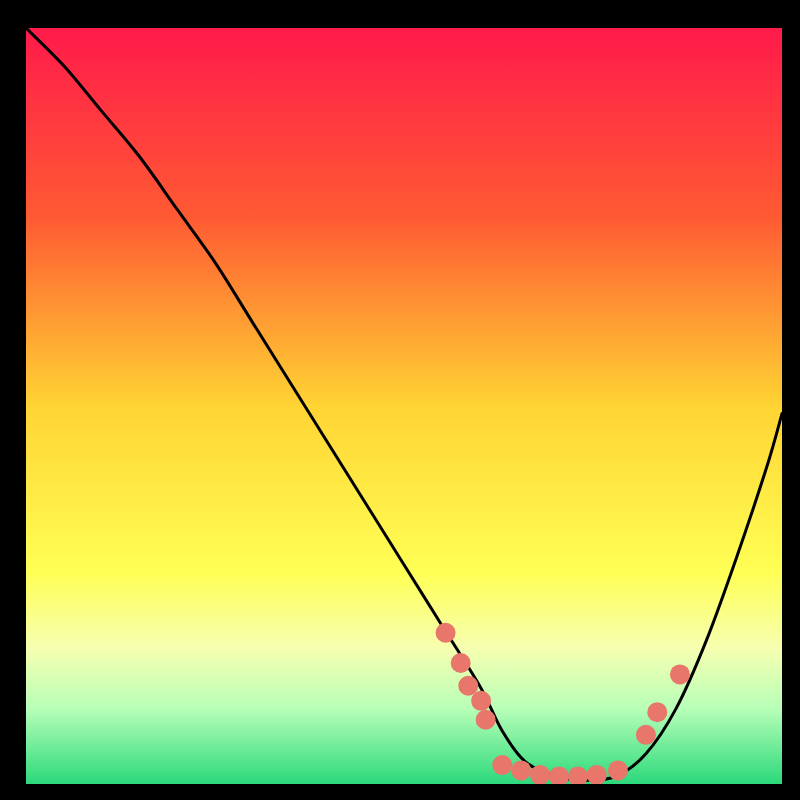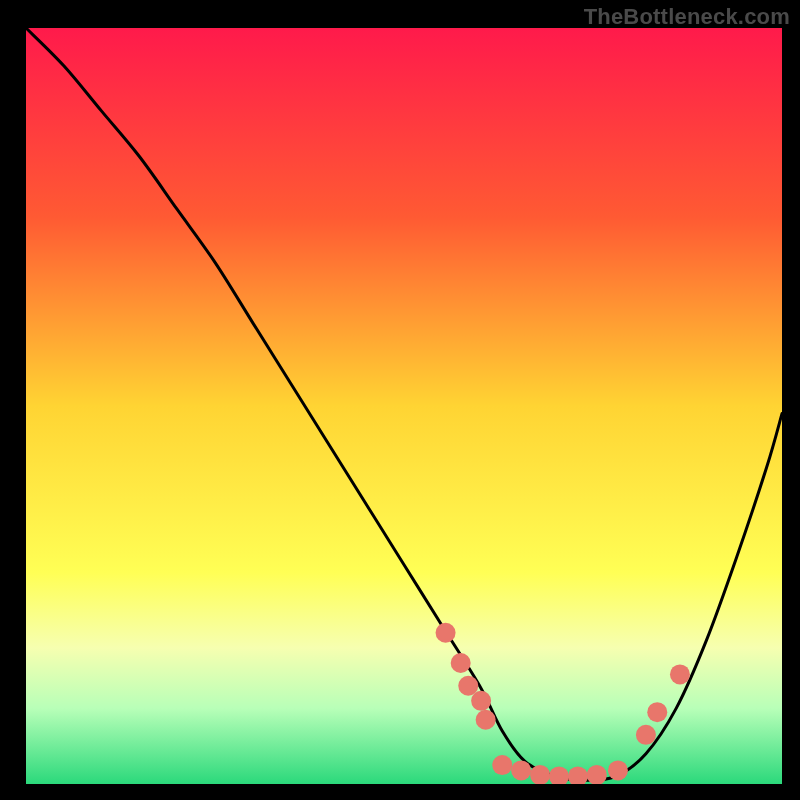--- a/index.html
+++ b/index.html
@@ -28,21 +28,20 @@
     z-index: 50;
   }
   svg {
     display: block;
   }
 </style>
 </head>
 <body>
 
 <div class="stage">
-  <div class="attribution">TheBottleneck.com</div>
 
   <svg id="chart-svg" width="800" height="800" viewBox="0 0 800 800">
     <defs>
       <linearGradient id="bg-grad" x1="0" y1="0" x2="0" y2="1">
           <stop offset="0.0%" stop-color="#ff1a4b"></stop>
           <stop offset="25.0%" stop-color="#ff5a33"></stop>
           <stop offset="50.0%" stop-color="#ffd433"></stop>
           <stop offset="72.0%" stop-color="#ffff55"></stop>
           <stop offset="82.0%" stop-color="#f6ffb0"></stop>
           <stop offset="90.0%" stop-color="#b8ffb8"></stop>

